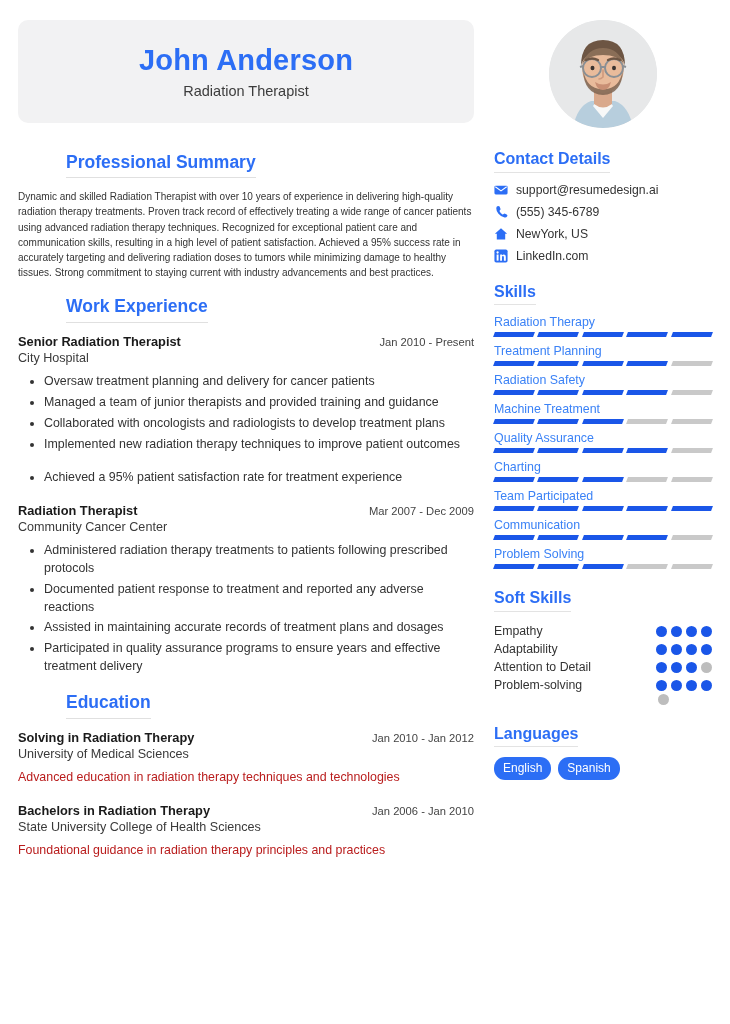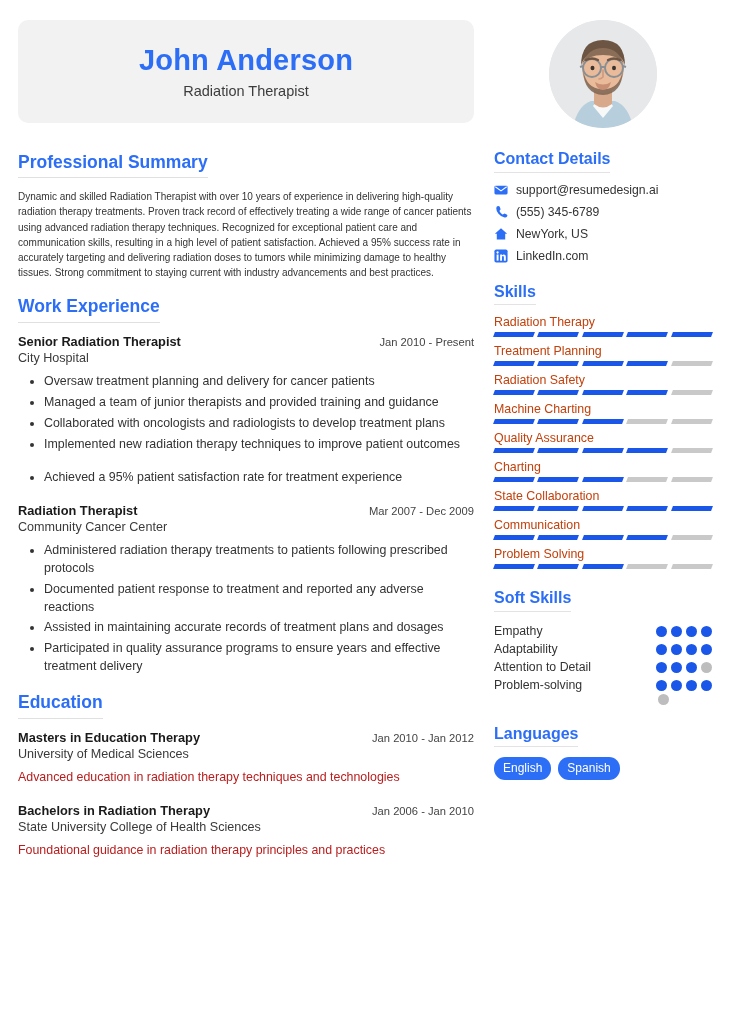--- a/index.html
+++ b/index.html
@@ -42,20 +42,21 @@
   .section { margin-bottom: 17px; }
   .sec-head {
     font-size: 17.5px;
     font-weight: bold;
     color: #2c6ef5;
     padding-bottom: 5px;
     display: inline-block;
     border-bottom: 1.5px solid #e0e0e0;
     margin-bottom: 11px;
     line-height: 1.1;
+    margin-left: 48px;
   }
   .summary-text {
     font-size: 10px;
     line-height: 1.52;
     color: #333;
     text-align: left;
   }
   .entry-top {
     display: flex;
     justify-content: space-between;
@@ -105,21 +106,21 @@
     align-items: center;
     gap: 8px;
     margin-bottom: 8px;
     font-size: 12.2px;
     color: #333;
   }
   .c-icon { width: 14px; height: 14px; flex: 0 0 14px; display: flex; align-items: center; justify-content: center; }
   .c-icon svg { display: block; }
 
   .skill-item { margin-bottom: 3px; }
-  .skill-label { font-size: 12.4px; color: #c2410c; margin-bottom: 3px; }
+  .skill-label { font-size: 12.4px; color: #3b82f6; margin-bottom: 3px; }
   .bar { display: flex; gap: 4px; margin-bottom: 7px; }
   .seg {
     flex: 1;
     height: 5px;
     background: #c9c9c9;
     transform: skewX(-20deg);
   }
   .seg.on { background: #1a56e8; }
 
   .soft-row {
@@ -194,21 +195,21 @@
             </ul>
           </div>
         </div>
     </div>
 
     <div class="section">
       <div class="sec-head">Education</div>
       <div id="edu-entries">
           <div class="entry-block">
             <div class="entry-top">
-              <div class="entry-role">Masters in Education Therapy</div>
+              <div class="entry-role">Solving in Radiation Therapy</div>
               <div class="entry-date">Jan 2010 - Jan 2012</div>
             </div>
             <div class="entry-org">University of Medical Sciences</div>
             <div class="entry-desc">Advanced education in radiation therapy techniques and technologies</div>
           </div>
           <div class="entry-block">
             <div class="entry-top">
               <div class="entry-role">Bachelors in Radiation Therapy</div>
               <div class="entry-date">Jan 2006 - Jan 2010</div>
             </div>
@@ -336,21 +337,21 @@
             <div class="skill-label">Radiation Safety</div>
             <div class="bar">
               <span class="seg on"></span>
               <span class="seg on"></span>
               <span class="seg on"></span>
               <span class="seg on"></span>
               <span class="seg"></span>
             </div>
           </div>
           <div class="skill-item">
-            <div class="skill-label">Machine Charting</div>
+            <div class="skill-label">Machine Treatment</div>
             <div class="bar">
               <span class="seg on"></span>
               <span class="seg on"></span>
               <span class="seg on"></span>
               <span class="seg"></span>
               <span class="seg"></span>
             </div>
           </div>
           <div class="skill-item">
             <div class="skill-label">Quality Assurance</div>
@@ -366,21 +367,21 @@
             <div class="skill-label">Charting</div>
             <div class="bar">
               <span class="seg on"></span>
               <span class="seg on"></span>
               <span class="seg on"></span>
               <span class="seg"></span>
               <span class="seg"></span>
             </div>
           </div>
           <div class="skill-item">
-            <div class="skill-label">State Collaboration</div>
+            <div class="skill-label">Team Participated</div>
             <div class="bar">
               <span class="seg on"></span>
               <span class="seg on"></span>
               <span class="seg on"></span>
               <span class="seg on"></span>
               <span class="seg on"></span>
             </div>
           </div>
           <div class="skill-item">
             <div class="skill-label">Communication</div>

